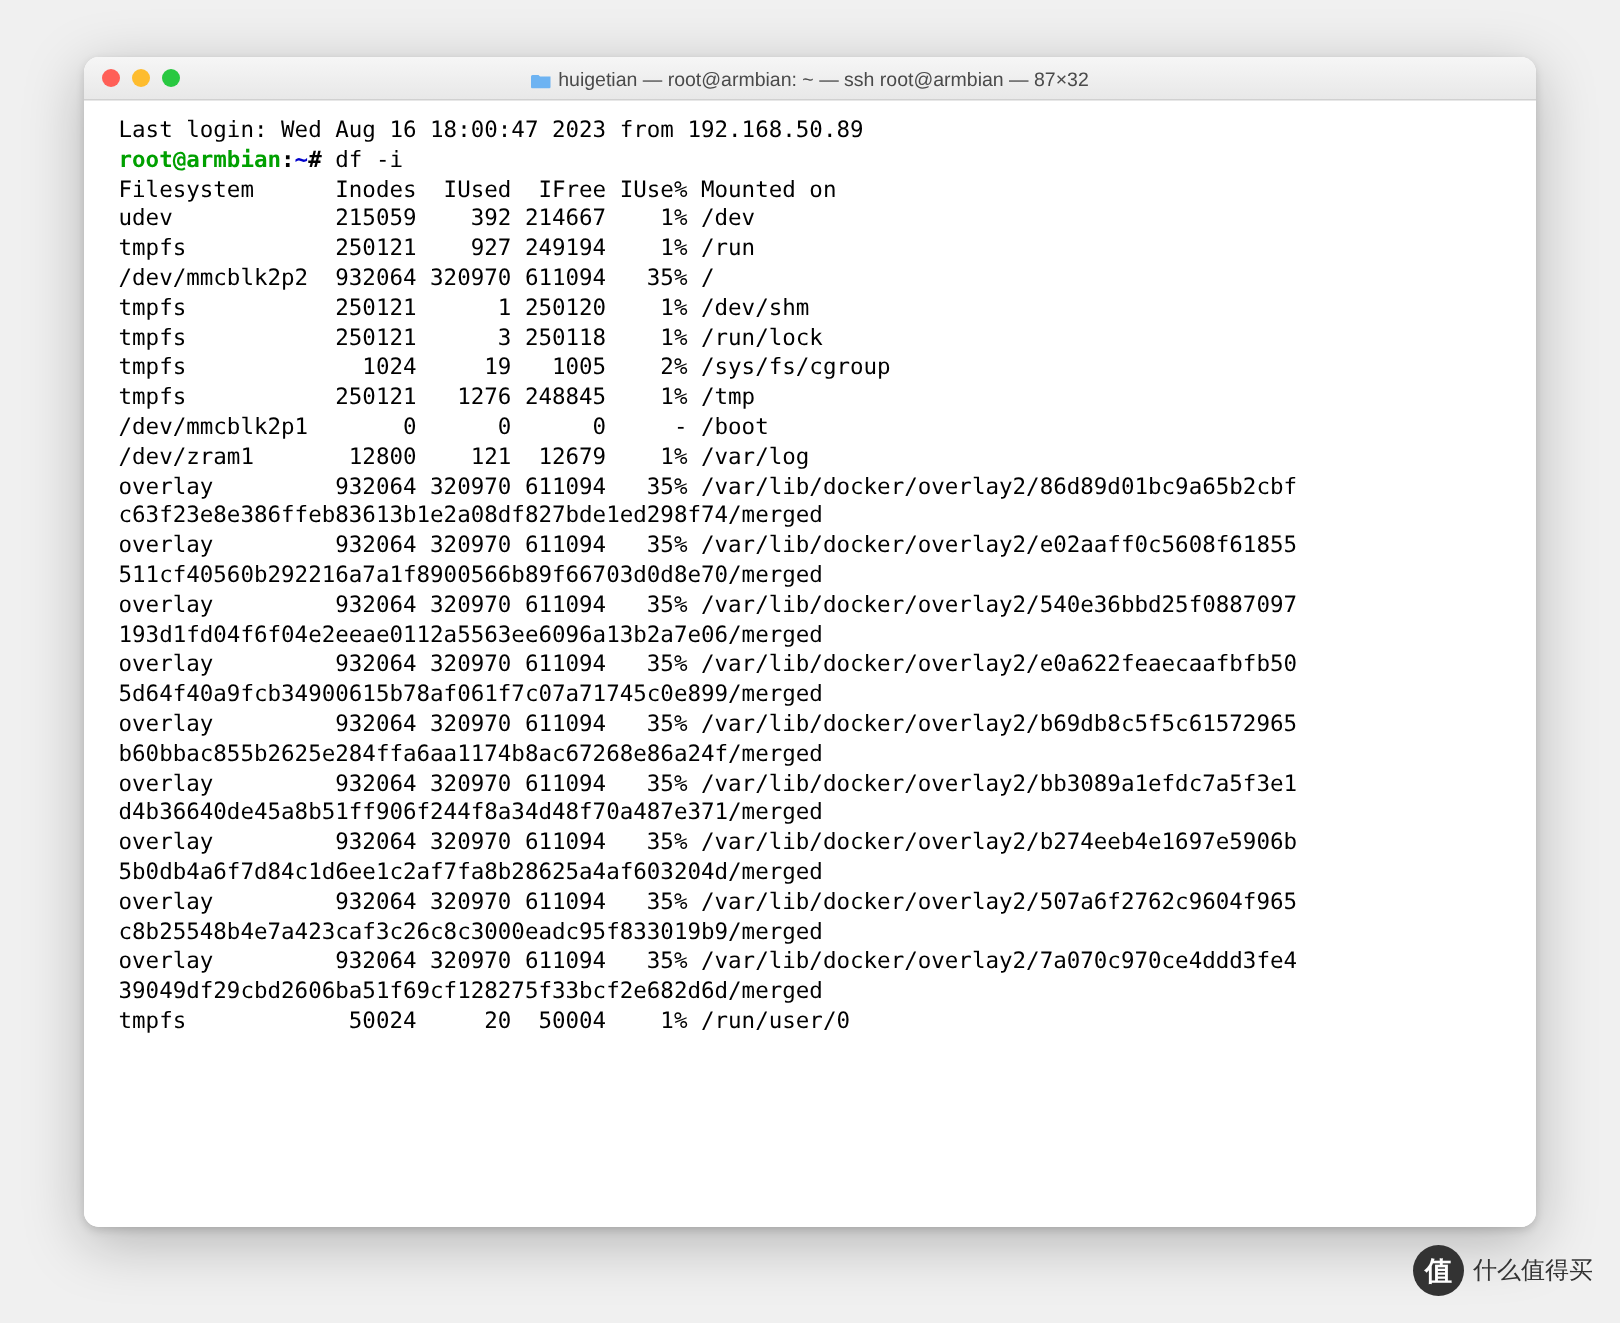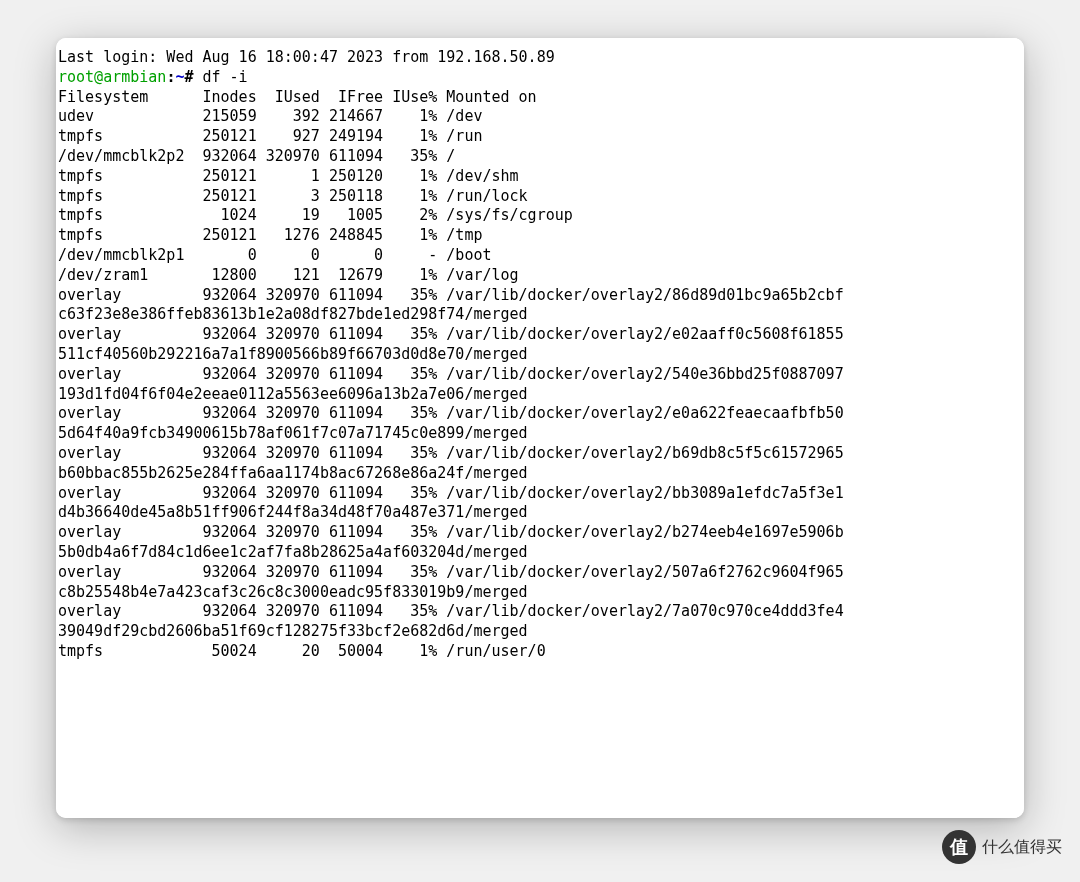--- a/index.html
+++ b/index.html
@@ -59,29 +59,29 @@
     gap: 4px;
   }
   .folder-icon {
     display: inline-block;
     width: 14px;
     height: 11px;
   }
   .terminal {
     flex: 1;
     background: #ffffff;
-    padding: 10px 2px;
+    padding: 10px 23px;
     font-family: "Menlo", "Monaco", "Consolas", monospace;
     font-size: 15px;
     line-height: 1.32;
     color: #000;
     white-space: pre;
     overflow: hidden;
   }
-  .prompt-user { color: #00a000; font-weight: normal; }
+  .prompt-user { color: #00a000; font-weight: bold; }
   .prompt-path { color: #0000cc; font-weight: bold; }
   .prompt-sep { color: #000; font-weight: bold;}
   .watermark {
     position: absolute;
     right: 18px;
     bottom: 18px;
     display: flex;
     align-items: center;
     gap: 6px;
   }
@@ -100,20 +100,35 @@
     color: #333;
     font-size: 16px;
     font-weight: 500;
     text-align: center;
   }
 </style>
 </head>
 <body>
 
 <div class="window">
+  <div class="titlebar">
+    <div class="traffic-lights">
+      <div class="light red"></div>
+      <div class="light yellow"></div>
+      <div class="light green"></div>
+    </div>
+    <div class="title-wrap">
+      <span class="folder-icon">
+        <svg viewBox="0 0 14 11" width="14" height="11">
+          <path d="M1 2 h4 l1 1 h7 v7 a1 1 0 0 1 -1 1 h-11 a1 1 0 0 1 -1 -1 v-7 a1 1 0 0 1 1 -1 z" fill="#6db3f2"></path>
+        </svg>
+      </span>
+      <span>huigetian — root@armbian: ~ — ssh root@armbian — 87×32</span>
+    </div>
+  </div>
   <div class="terminal" id="term">Last login: Wed Aug 16 18:00:47 2023 from 192.168.50.89
 <span class="prompt-user">root@armbian</span><span class="prompt-sep">:</span><span class="prompt-path">~</span><span class="prompt-sep">#</span> df -i
 Filesystem      Inodes  IUsed  IFree IUse% Mounted on
 udev            215059    392 214667    1% /dev
 tmpfs           250121    927 249194    1% /run
 /dev/mmcblk2p2  932064 320970 611094   35% /
 tmpfs           250121      1 250120    1% /dev/shm
 tmpfs           250121      3 250118    1% /run/lock
 tmpfs             1024     19   1005    2% /sys/fs/cgroup
 tmpfs           250121   1276 248845    1% /tmp

